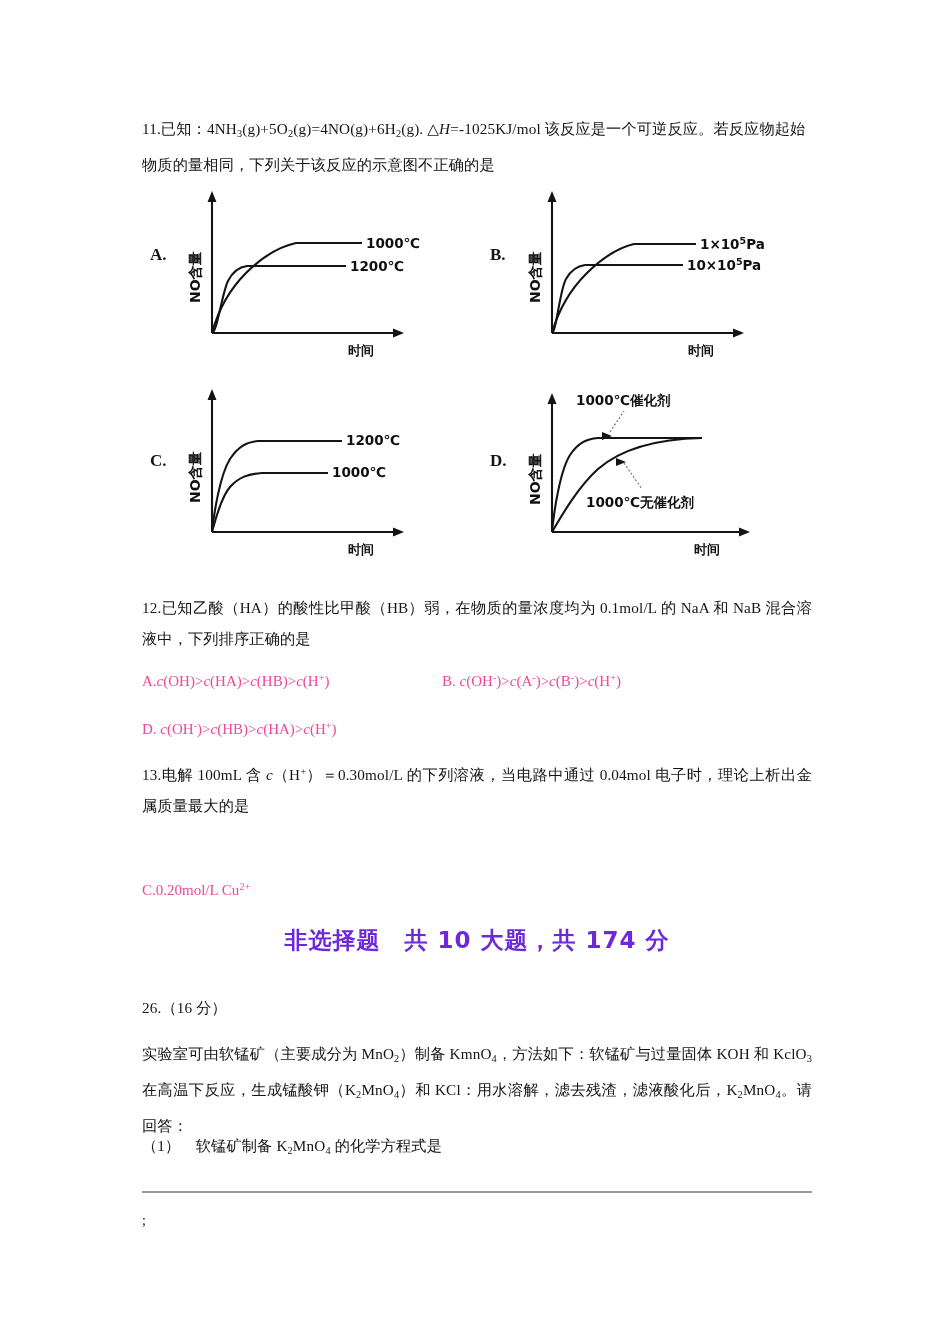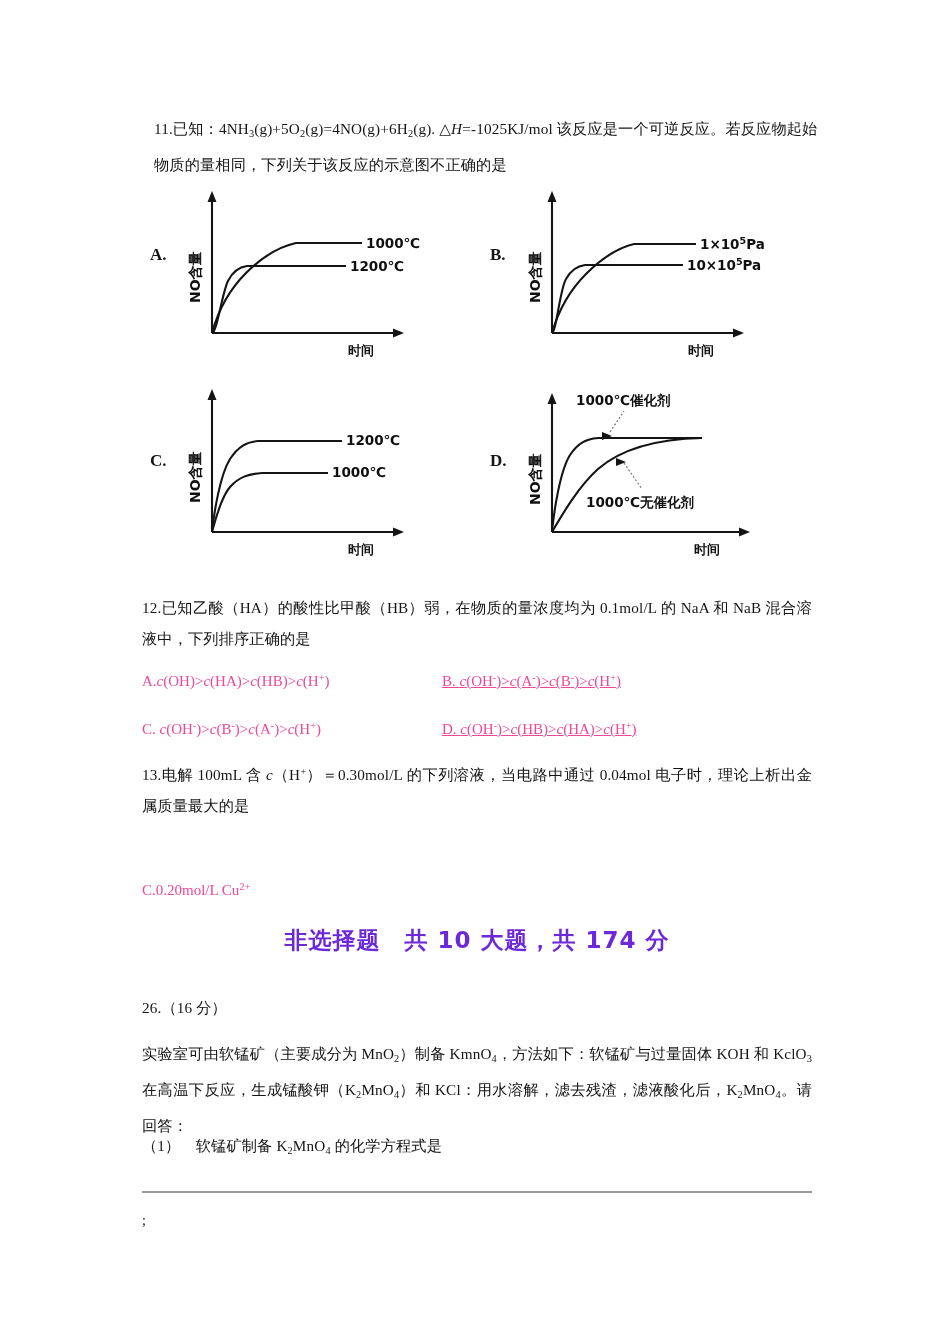--- a/index.html
+++ b/index.html
@@ -39,21 +39,21 @@
   }
   .q-para.stem { text-align: left; }
 
   .opt-row {
     display: flex;
     font-size: 15px;
     line-height: 30px;
     color: #ec4899;
   }
   .opt-col-a { width: 300px; flex: 0 0 300px; }
-  .opt-col-b { flex: 1 1 auto; text-decoration: underline; }
+  .opt-col-b { flex: 1 1 auto; }
 
   i.ital { font-style: italic; }
   sub { font-size: 0.68em; vertical-align: -0.28em; }
   sup { font-size: 0.68em; vertical-align: 0.45em; }
 
   .section-title {
     text-align: center;
     font-family: "DejaVu Sans", "Liberation Sans", sans-serif;
     font-size: 23px;
     font-weight: bold;
@@ -123,21 +123,21 @@
     fill: none;
     stroke-dasharray: 2 2;
   }
 </style>
 </head>
 <body>
 
 <div class="page">
   <div class="content">
 
-    <div class="q-para stem" style="position:absolute; left:12px; top:113px; width:670px;">
+    <div class="q-para stem" style="position:absolute; left:0; top:113px; width:670px;">
       <span>11.已知：</span><span>4NH</span><sub>3</sub><span>(g)+5O</span><sub>2</sub><span>(g)=4NO(g)+6H</span><sub>2</sub><span>(g). </span><span>△</span><i class="ital">H</i><span>=-1025KJ/mol</span><span> 该反应是一个可逆反应。若反应物起始物质的量相同，下列关于该反应的示意图不正确的是</span>
     </div>
 
     <div class="charts-block" style="position:absolute; left:0; top:185px; height:380px;">
 
       <div class="chart-cell" style="left:8px; top:0; width:320px; height:175px;">
         <div class="chart-letter" style="left:0px; top:60px;">A.</div>
         <svg class="chart-svg" width="320" height="175" viewBox="0 0 320 175">
 
           <path class="axis-line" d="M62,148 L62,14"></path>
@@ -218,23 +218,20 @@
     <div class="opt-row" style="position:absolute; left:0; top:663px; width:670px;">
       <div class="opt-col-a">
         <span>A.</span><i class="ital">c</i>(OH)&gt;<i class="ital">c</i>(HA)&gt;<i class="ital">c</i>(HB)&gt;<i class="ital">c</i>(H<sup>+</sup>)
       </div>
       <div class="opt-col-b">
         <span>B. </span><i class="ital">c</i>(OH<sup>-</sup>)&gt;<i class="ital">c</i>(A<sup>-</sup>)&gt;<i class="ital">c</i>(B<sup>-</sup>)&gt;<i class="ital">c</i>(H<sup>+</sup>)
       </div>
     </div>
 
     <div class="opt-row" style="position:absolute; left:0; top:711px; width:670px;">
-      <div class="opt-col-a">
-        <span>C. </span><i class="ital">c</i>(OH<sup>-</sup>)&gt;<i class="ital">c</i>(B<sup>-</sup>)&gt;<i class="ital">c</i>(A<sup>-</sup>)&gt;<i class="ital">c</i>(H<sup>+</sup>)
-      </div>
       <div class="opt-col-b">
         <span>D. </span><i class="ital">c</i>(OH<sup>-</sup>)&gt;<i class="ital">c</i>(HB)&gt;<i class="ital">c</i>(HA)&gt;<i class="ital">c</i>(H<sup>+</sup>)
       </div>
     </div>
 
     <div class="q-para" style="position:absolute; left:0; top:756px; width:670px;">
       13.电解 100mL 含 <i class="ital">c</i>（H<sup>+</sup>）＝0.30mol/L 的下列溶液，当电路中通过 0.04mol 电子时，理论上析出金属质量最大的是
     </div>
 
     <div class="opt-row" style="position:absolute; left:0; top:827px; width:670px;">

